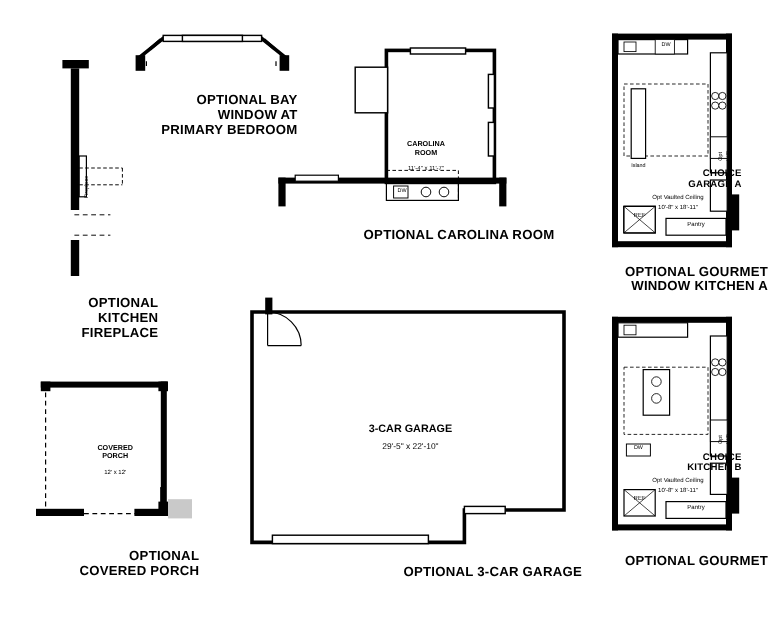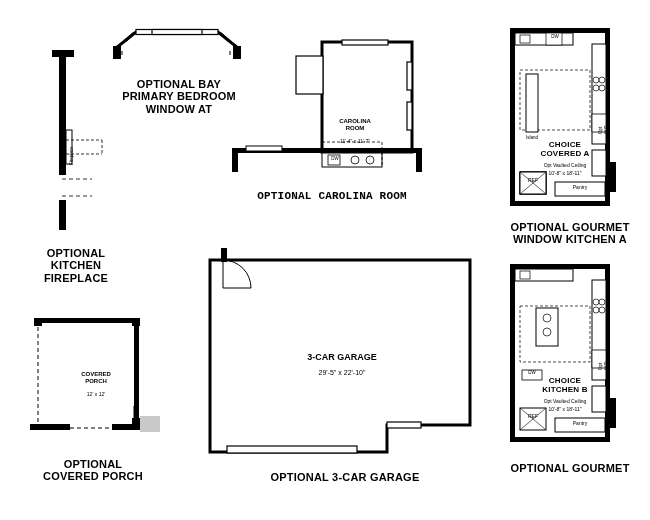--- a/index.html
+++ b/index.html
@@ -4,21 +4,21 @@
 <style>
   html,body{margin:0;padding:0;}
   body{
     width:650px;height:520px;background:#ffffff;
     font-family:"Liberation Sans", sans-serif;
     color:#000;position:relative;overflow:hidden;
   }
   .stage{position:relative;width:650px;height:520px;}
   .abs{position:absolute;}
   .cap{
-    position:absolute;text-align:center;font-weight:bold;
+    position:absolute;text-align:right;font-weight:bold;
     line-height:1.12;letter-spacing:.2px;
   }
   .lbl{position:absolute;text-align:center;line-height:1.15;}
   .tiny{font-size:4.5px;}
   .t5{font-size:5px;}
   .t6{font-size:6px;}
   .t7{font-size:7px;}
   .t8{font-size:8px;}
   .t9{font-size:9px;}
   .t11{font-size:11px;}
@@ -43,22 +43,22 @@
       <rect x="24" y="1.5" width="82" height="5" fill="#fff" stroke="#000" stroke-width="1.2"></rect>
       <rect x="40" y="1.5" width="50" height="5" fill="#fff" stroke="#000" stroke-width="1.2"></rect>
       <rect x="1" y="18" width="8" height="13" fill="#000"></rect>
       <rect x="121" y="18" width="8" height="13" fill="#000"></rect>
       <path d="M13,13 L22,5" stroke="#000" stroke-width="2.6"></path>
       <path d="M108,5 L117,13" stroke="#000" stroke-width="2.6"></path>
     </svg>
   </div>
   <div class="cap t11" style="left:110px;top:78px;width:138px;">
     <div>OPTIONAL BAY</div>
+    <div>WINDOW  AT</div>
     <div>PRIMARY BEDROOM</div>
-    <div>WINDOW  AT</div>
   </div>
 
   <div class="abs" style="left:48px;top:48px;width:58px;height:185px;">
     <svg width="58" height="185" viewBox="0 0 58 185">
       <rect x="4" y="2" width="22" height="7" fill="#000"></rect>
       <rect x="11" y="9" width="7" height="118" fill="#000"></rect>
       <rect x="11" y="152" width="7" height="30" fill="#000"></rect>
       <rect x="18" y="82" width="6" height="34" fill="#fff" stroke="#000" stroke-width="1"></rect>
       <line x1="18" y1="92" x2="54" y2="92" stroke="#000" stroke-width="0.8" stroke-dasharray="3,2"></line>
       <line x1="18" y1="106" x2="54" y2="106" stroke="#000" stroke-width="0.8" stroke-dasharray="3,2"></line>
@@ -99,21 +99,21 @@
       <line x1="104" y1="104" x2="164" y2="104" stroke="#000" stroke-width="0.8" stroke-dasharray="3,2"></line>
       <line x1="164" y1="104" x2="164" y2="129" stroke="#000" stroke-width="0.8" stroke-dasharray="3,2"></line>
     </svg>
     <div class="lbl t6 b" style="left:326px;top:80px;width:58px;margin-left:-218px;">
       <span>CAROLINA</span><br>
       <span>ROOM</span>
     </div>
     <div class="lbl t5" style="left:108px;top:101px;width:58px;">11'-4" x 11'-7"</div>
     <div class="lbl tiny" style="left:109px;top:118px;width:16px;">DW</div>
   </div>
-  <div class="cap t11" style="left:217px;top:190px;width:230px;font-family:Liberation Mono, monospace;">
+  <div class="cap t11" style="left:232px;top:190px;width:230px;">
     <div>OPTIONAL CAROLINA ROOM</div>
   </div>
 
   <div class="abs" style="left:24px;top:312px;width:140px;height:130px;">
     <svg width="140" height="130" viewBox="0 0 140 130">
 
       <rect x="14" y="10" width="98" height="106" fill="#fff" stroke="#000" stroke-width="1" stroke-dasharray="4,3"></rect>
 
       <rect x="10" y="6" width="106" height="5" fill="#000"></rect>
 
@@ -201,21 +201,21 @@
     </svg>
     <div class="lbl tiny" style="left:47px;top:12px;width:16px;">DW</div>
     <div class="lbl tiny" style="left:18px;top:113px;width:28px;">Island</div>
     <div class="vert tiny" style="left:98px;top:112px;">Opt<br></div>
     <div class="vert tiny" style="left:104px;top:112px;">W/D</div>
     <div class="lbl t5" style="left:22px;top:156px;width:22px;">REF</div>
     <div class="lbl t5" style="left:58px;top:163px;width:44px;">Pantry</div>
   </div>
   <div class="cap t8" style="left:512px;top:141px;width:106px;">
     <div>CHOICE</div>
-    <div>COVERED A</div>
+    <div>GARAGE A</div>
   </div>
   <div class="lbl t5" style="left:512px;top:163px;width:106px;">Opt Vaulted Ceiling</div>
   <div class="lbl t5" style="left:512px;top:171px;width:106px;">10'-8" x 18'-11"</div>
   <div class="cap t11" style="left:500px;top:221px;width:140px;">
     <div>OPTIONAL GOURMET</div>
     <div>WINDOW KITCHEN A</div>
   </div>
 
   <div class="abs" style="left:500px;top:258px;width:130px;height:190px;">
     <svg width="130" height="190" viewBox="0 0 130 190">

